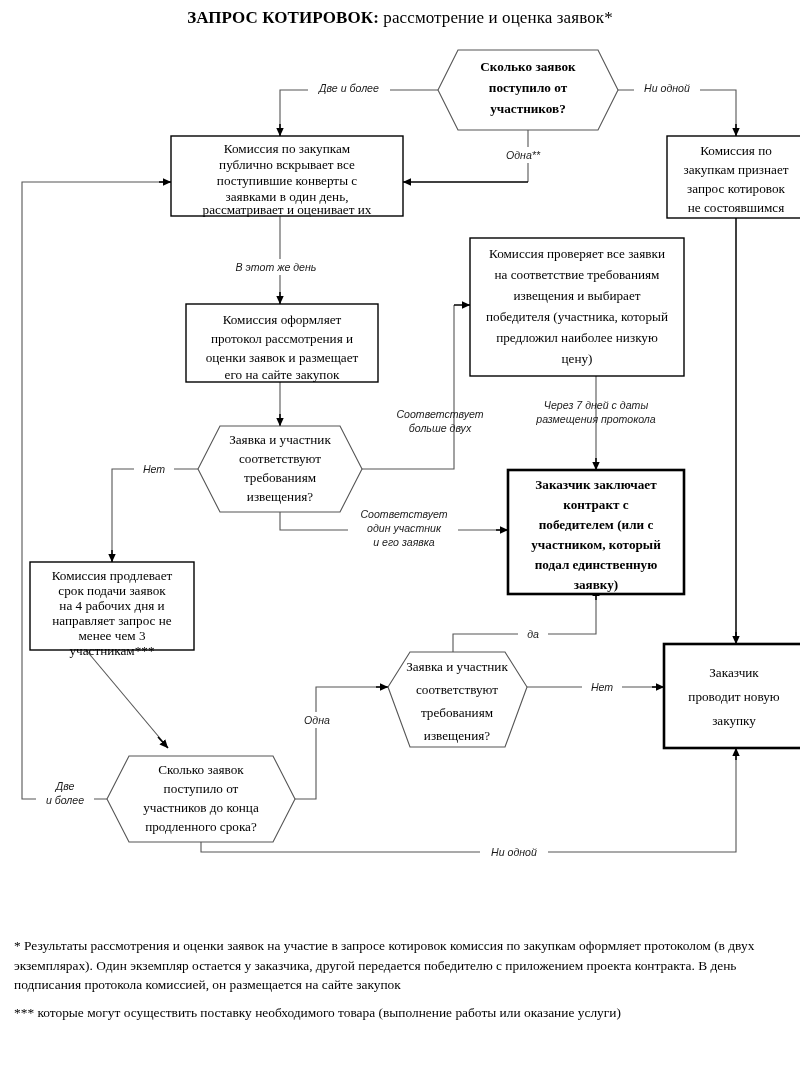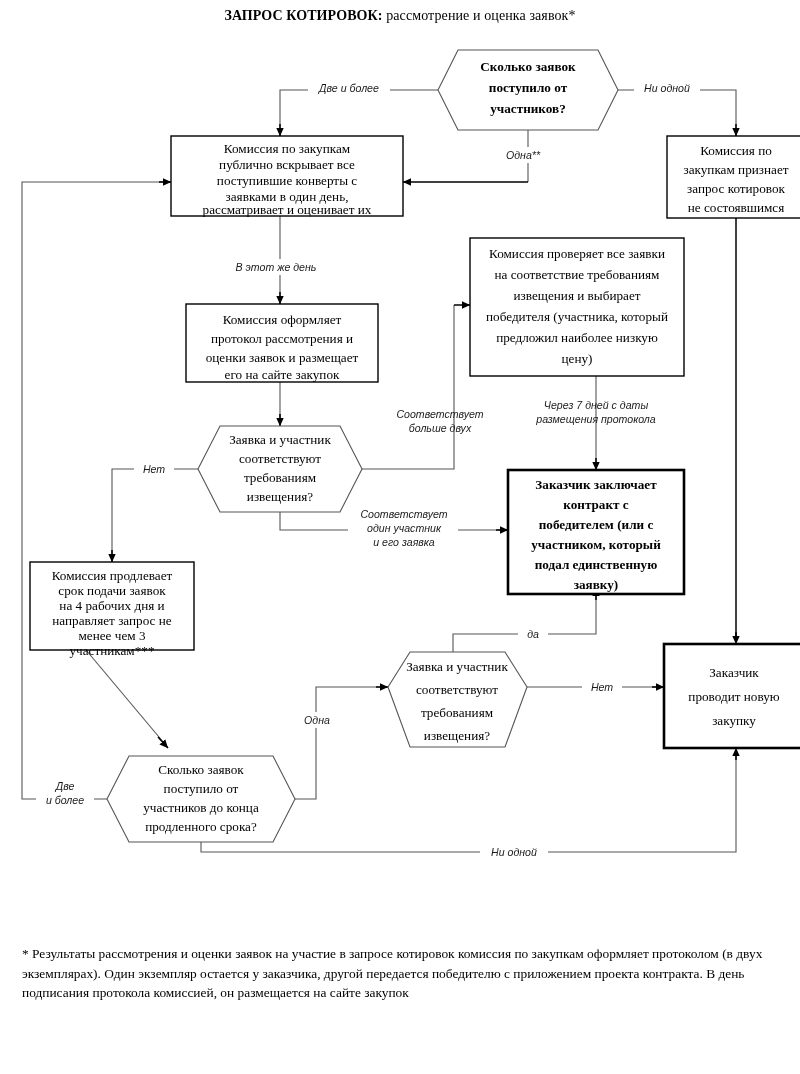--- a/index.html
+++ b/index.html
@@ -9,21 +9,21 @@
     background:#ffffff;
     font-family:"Liberation Serif", serif;
     color:#000000;
     overflow:hidden;
     position:relative;
   }
   #page-title{
     position:absolute;
     top:8px;left:0;width:800px;
     text-align:center;
-    font-size:14px;
+    font-size:17px;
     font-family:"Liberation Serif", serif;
     letter-spacing:.1px;
     white-space:nowrap;
   }
   #page-title .strong{font-weight:bold;}
   #flow-wrap{
     position:absolute;top:40px;left:0;width:800px;height:840px;margin-left:8px;
   }
   svg#flowchart{display:block;width:800px;height:840px;}
   svg#flowchart .shape{fill:#ffffff;stroke:#000000;stroke-width:1.4;}
@@ -37,21 +37,21 @@
     font-family:"Liberation Sans", sans-serif;
     font-style:italic;font-size:10.6px;fill:#1a1a1a;
   }
   #notes{
     position:absolute;
     left:6px;top:928px;width:790px;
     font-family:"Liberation Serif", serif;
     font-size:13.4px;
     line-height:19.5px;
   }
-  #notes p{margin:16px;}
+  #notes p{margin:8px;}
 </style>
 </head>
 <body>
 
 <div id="page-title">
   <span class="strong">ЗАПРОС КОТИРОВОК:</span><span> рассмотрение и оценка заявок*</span>
 </div>
 
 <div id="flow-wrap">
 <svg id="flowchart" viewBox="0 0 800 840" xmlns="http://www.w3.org/2000/svg">
@@ -244,13 +244,14 @@
   <text class="edge" x="57" y="750" text-anchor="middle">Две</text>
   <text class="edge" x="57" y="764" text-anchor="middle">и более</text>
 
   <rect x="472" y="804" width="68" height="16" fill="#ffffff"></rect>
   <text class="edge" x="506" y="816" text-anchor="middle">Ни одной</text>
 </svg>
 </div>
 
 <div id="notes">
   <p>* Результаты рассмотрения и оценки заявок на участие в запросе котировок комиссия по закупкам оформляет протоколом (в двух экземплярах). Один экземпляр остается у заказчика, другой передается победителю с приложением проекта контракта. В день подписания протокола комиссией, он размещается на сайте закупок</p>
+  <p>*** которые могут осуществить поставку необходимого товара (выполнение работы или оказание услуги)</p>
 </div>
 
 </body></html>

